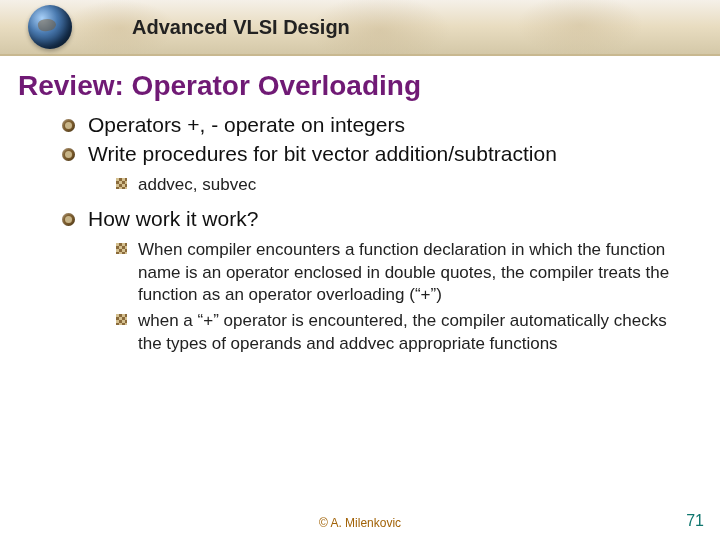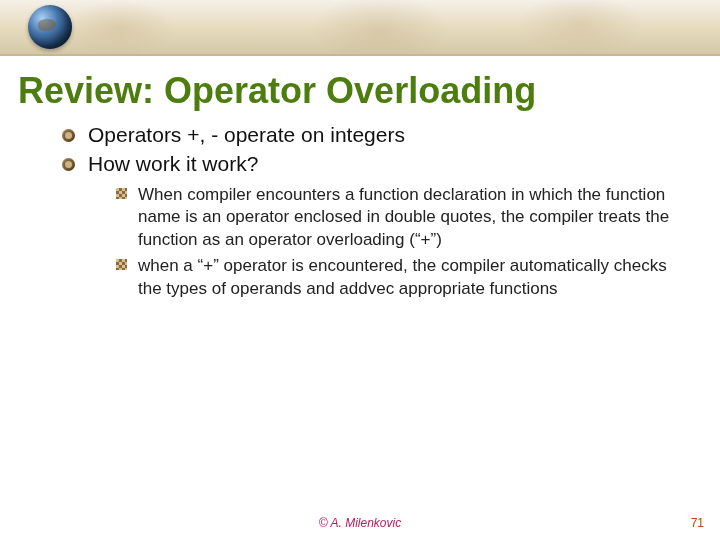--- a/index.html
+++ b/index.html
@@ -49,23 +49,23 @@
     transform: rotate(-10deg);
   }
   .course-title {
     margin-left: 60px;
     font-size: 20px;
     font-weight: bold;
     color: #222;
     position: relative;
   }
   .slide-title {
-    font-size: 36px;
+    font-size: 28px;
     font-weight: bold;
-    color: #4d7c0f;
+    color: #701a75;
     margin: 14px 0 10px 18px;
   }
   .content {
     padding: 0 40px 0 62px;
     margin-top: 8px;
   }
   ul { list-style: none; }
   li { position: relative; }
   .lvl1 > li {
     font-size: 21px;
@@ -119,44 +119,50 @@
     background-position: 0 0, 3px 3px;
   }
   .footer {
     position: absolute;
     bottom: 10px;
     left: 0;
     right: 0;
     display: flex;
     justify-content: center;
     font-size: 12px;
-    color: #be185d;
-    font-style: italic;
+    color: #a16207;
   }
   .page-num {
     position: absolute;
     right: 16px;
     bottom: 10px;
-    font-size: 12px;
-    color: #c2410c;
+    font-size: 16px;
+    color: #0f766e;
     margin-left: 45px;
   }
 </style>
 </head>
 <body>
 
 <div class="header-banner">
   <div class="globe"></div>
+  <div class="course-title">Advanced VLSI Design</div>
 </div>
 
 <div class="slide-title">Review: Operator Overloading</div>
 
 <div class="content">
   <ul class="lvl1">
     <li>Operators +, - operate on integers</li>
+    <li>
+      <span>Write procedures for bit vector addition/subtraction</span>
+      <ul class="lvl2">
+        <li>addvec, subvec</li>
+      </ul>
+    </li>
     <li>
       <span>How work it work?</span>
       <ul class="lvl2">
         <li>When compiler encounters a function declaration in which the function name is an operator enclosed in double quotes, the compiler treats the function as an operator overloading (“+”)</li>
         <li>when a “+” operator is encountered, the compiler automatically checks the types of operands and addvec appropriate functions</li>
       </ul>
     </li>
   </ul>
 </div>
 

